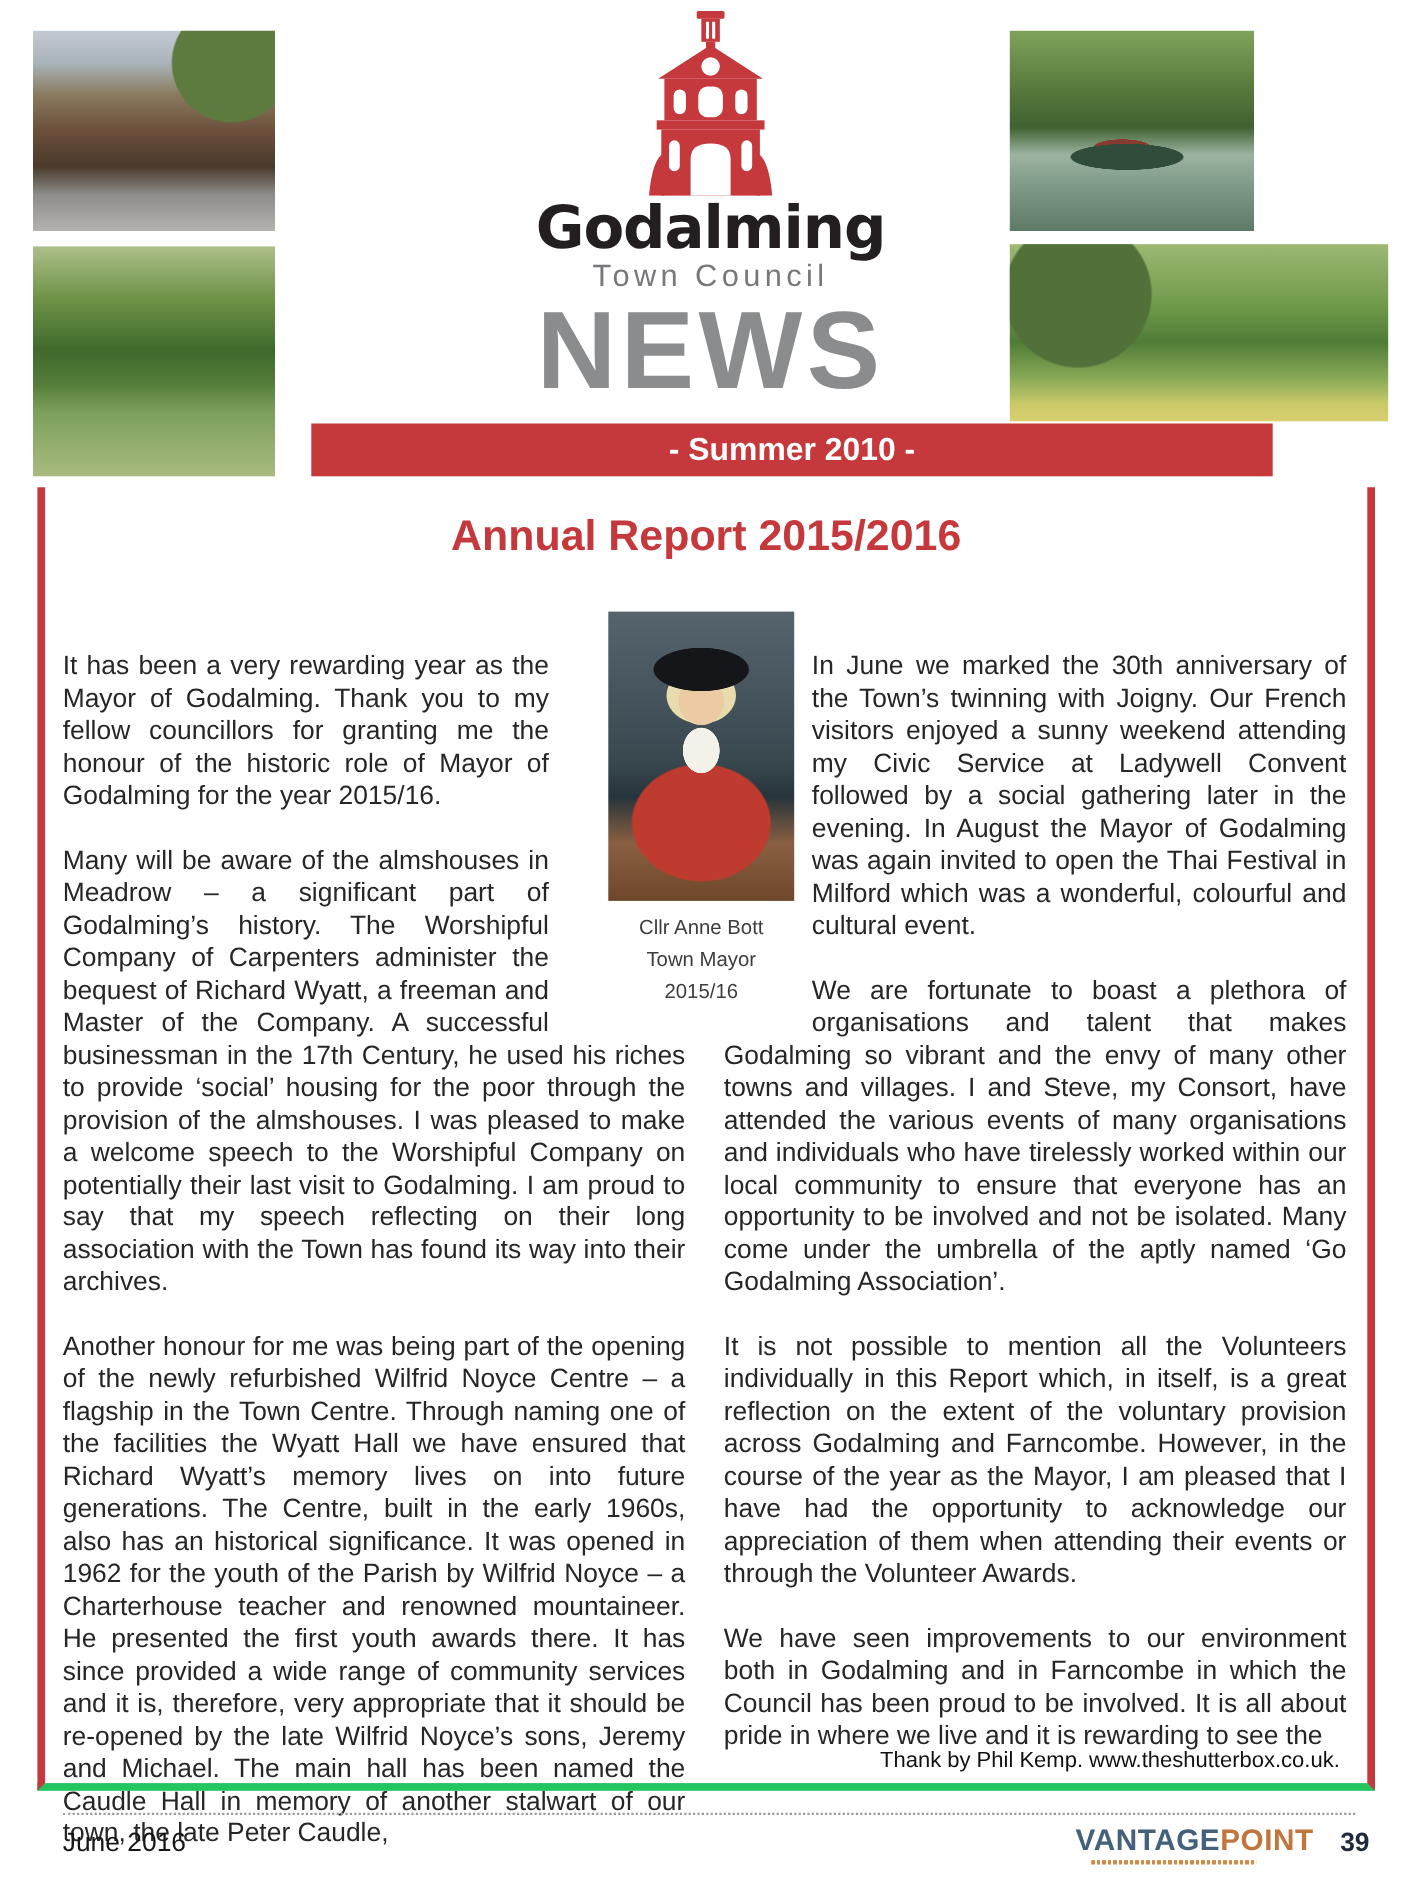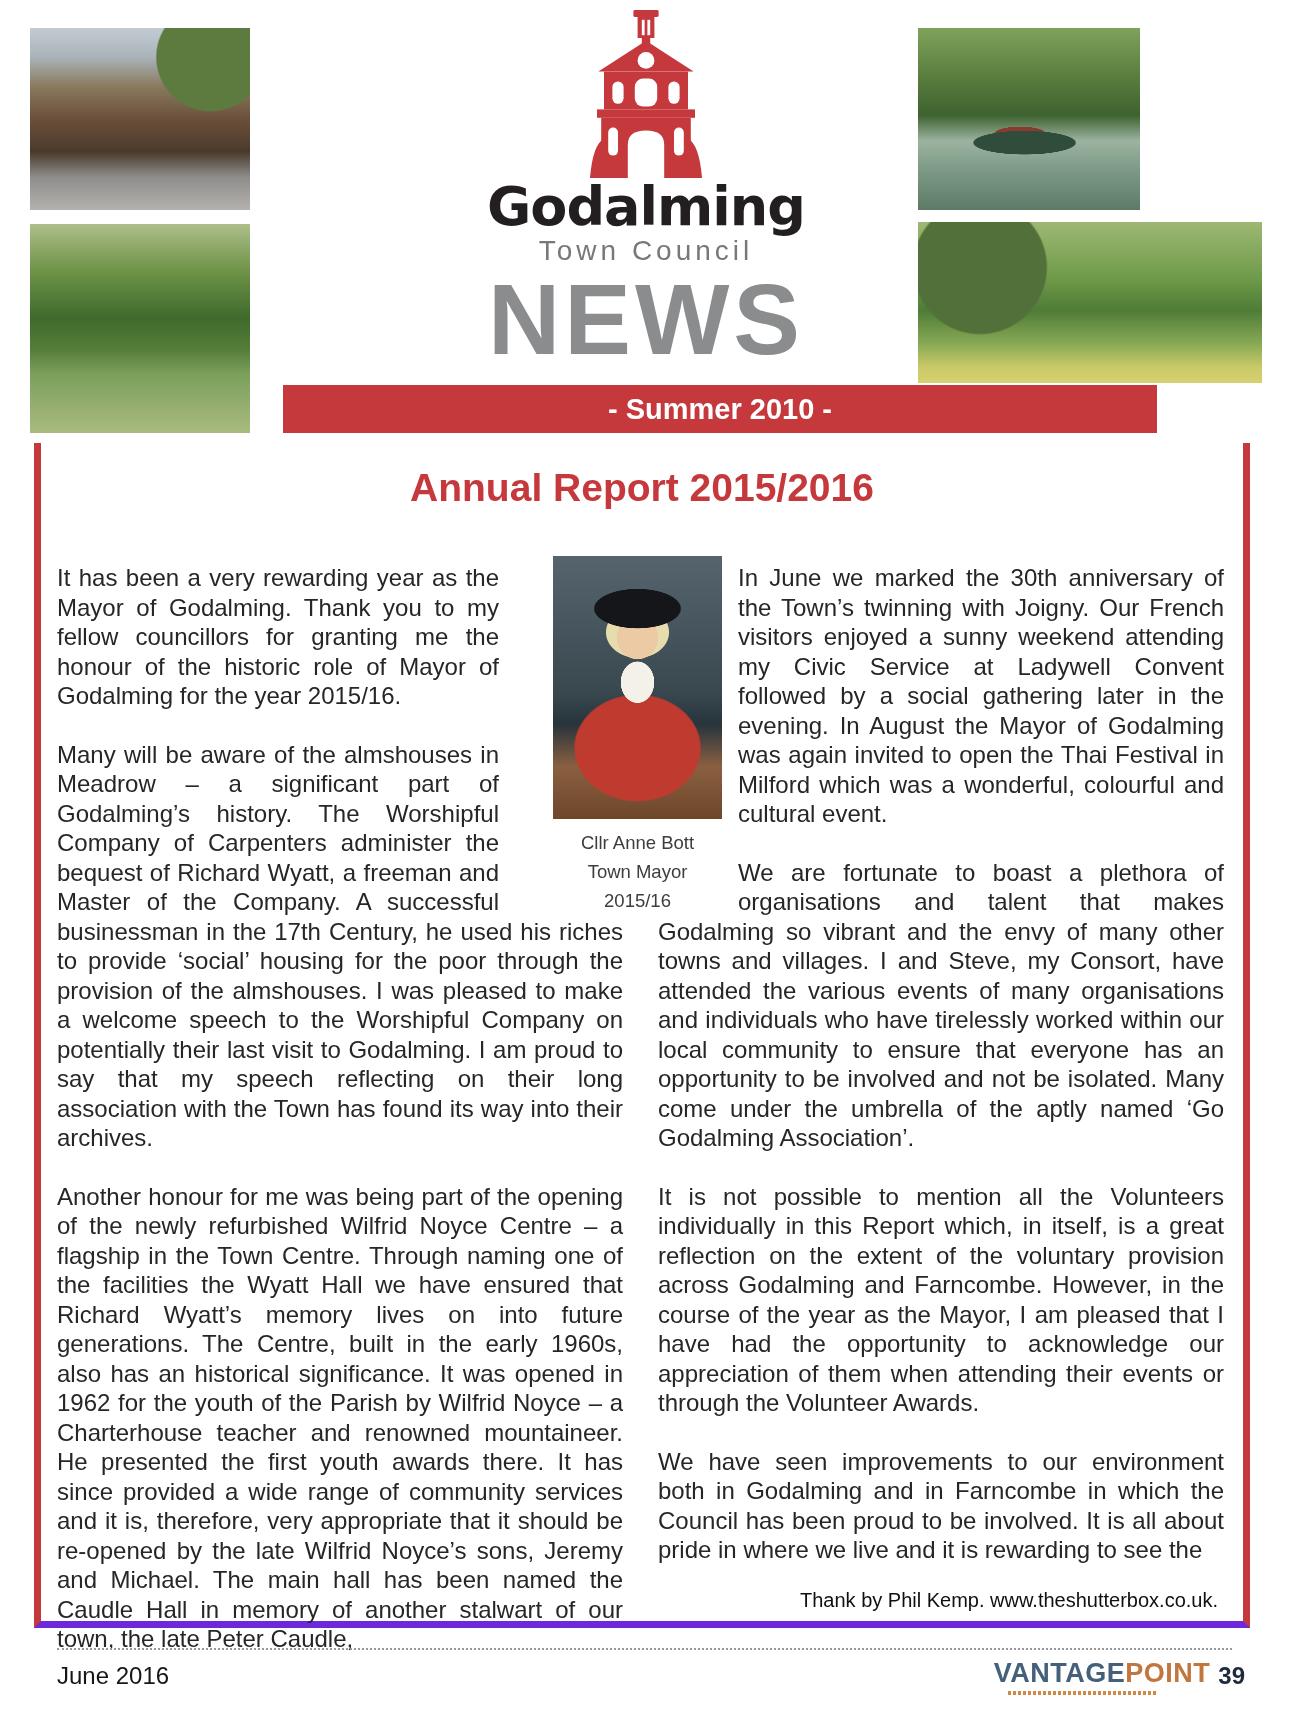--- a/index.html
+++ b/index.html
@@ -48,27 +48,27 @@
   }
   .issue-banner {
     position:absolute; left:283px; top:385px; width:874px; height:48px;
     background:#C5383C; color:#ffffff; font-weight:bold; font-size:29px;
     text-align:center; line-height:48px;
   }
 
   
   .frame {
     position:absolute; left:34px; top:443px; width:1216px; height:1185px;
-    border-left:7px solid #C5383C; border-right:7px solid #C5383C; border-bottom:7px solid #6d28d9;
+    border-left:7px solid #C5383C; border-right:7px solid #C5383C; border-bottom:7px solid #22c55e;
   }
   .report-title {
     margin:22px 0 0 0; text-align:center; font-size:39px; line-height:46px;
     font-weight:bold; color:#C5383C;
   }
-  .columns { display:flex; gap:35px; margin:52px 16px 0 16px; }
+  .columns { display:flex; gap:35px; margin:80px 16px 0 16px; }
   .col { width:566px; text-align:justify; font-size:24px; line-height:29.5px; color:#262626; }
   .col p { margin:0 0 29px 0; }
   .spacer-r { float:right; width:124px; height:325px; }
   .spacer-l { float:left; width:80px; height:325px; }
 
   .mayor-figure { position:absolute; left:512px; top:113px; width:169px; }
   .mayor-photo {
     width:169px; height:263px;
     background:
       radial-gradient(ellipse 44px 20px at 50% 20%, #14161a 97%, transparent),
@@ -78,21 +78,21 @@
       radial-gradient(ellipse 64px 54px at 50% 73%, #bf3b2f 97%, transparent),
       linear-gradient(180deg,#56656d 0%,#39474f 52%,#27343c 64%,#8a5f41 80%,#6e4629 100%);
   }
   .mayor-caption { margin-top:9px; text-align:center; font-size:18.5px; line-height:29px; color:#3d3d3d; }
 
   .credit { position:absolute; right:25px; bottom:9px; font-size:20px; color:#101010; }
 
   
   .dotline { position:absolute; left:57px; top:1648px; width:1175px; border-top:2px dotted #9a9a9a; }
   .footer-date { position:absolute; left:57px; top:1662px; font-size:24px; color:#161616; }
-  .brand-footer { position:absolute; right:47px; top:1660px; display:flex; align-items:flex-start; gap:8px; }
+  .brand-footer { position:absolute; right:47px; top:1660px; display:flex; align-items:flex-start; gap:24px; }
   .vp-text { font-size:27px; font-weight:bold; line-height:1.0; letter-spacing:0.5px; }
   .vp-vantage { color:#44607A; }
   .vp-point  { color:#C0763C; }
   .vp-tag {
     height:4px; width:150px; margin:4px 0 0 14px;
     background:repeating-linear-gradient(90deg,#D08A45 0 3px, transparent 3px 5px);
   }
   .page-num { font-size:24px; font-weight:600; color:#1F2A3C; margin-top:2px; }
 </style>
 </head>

